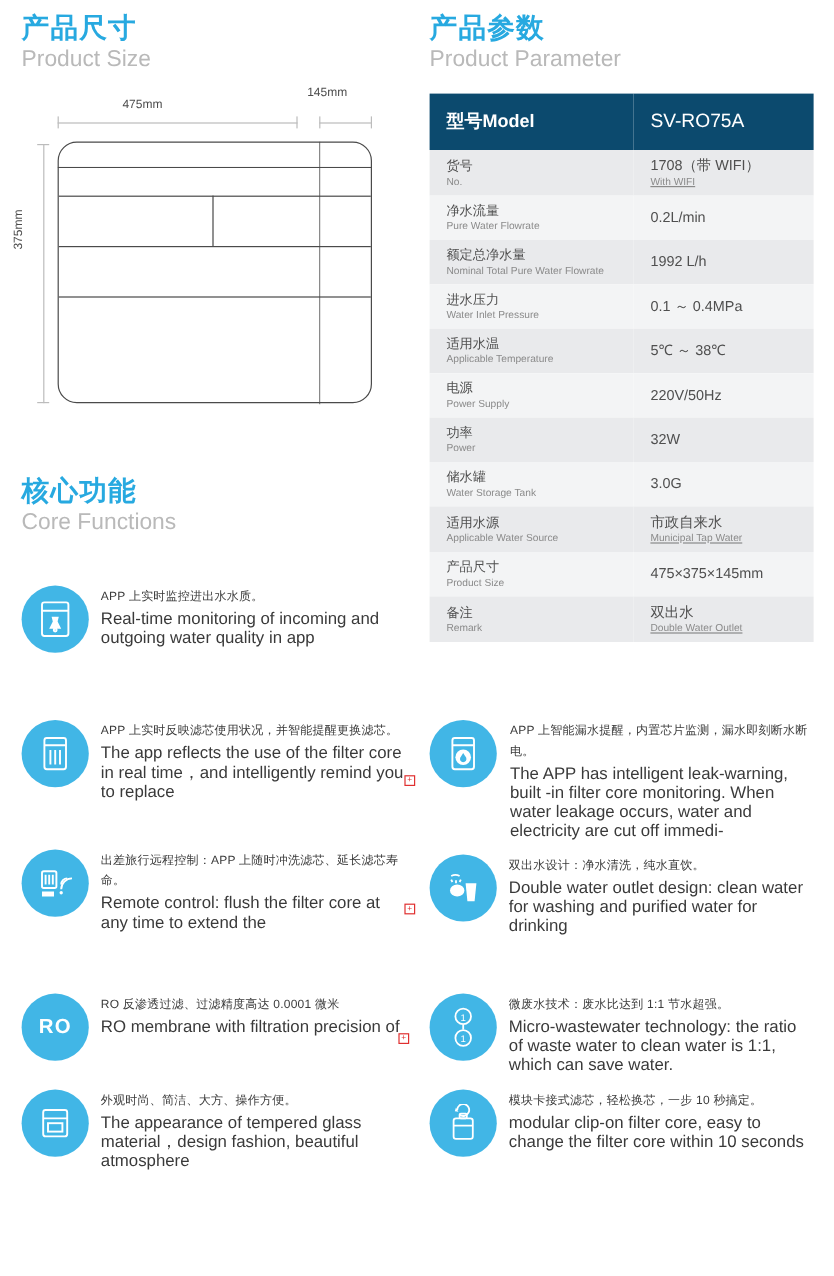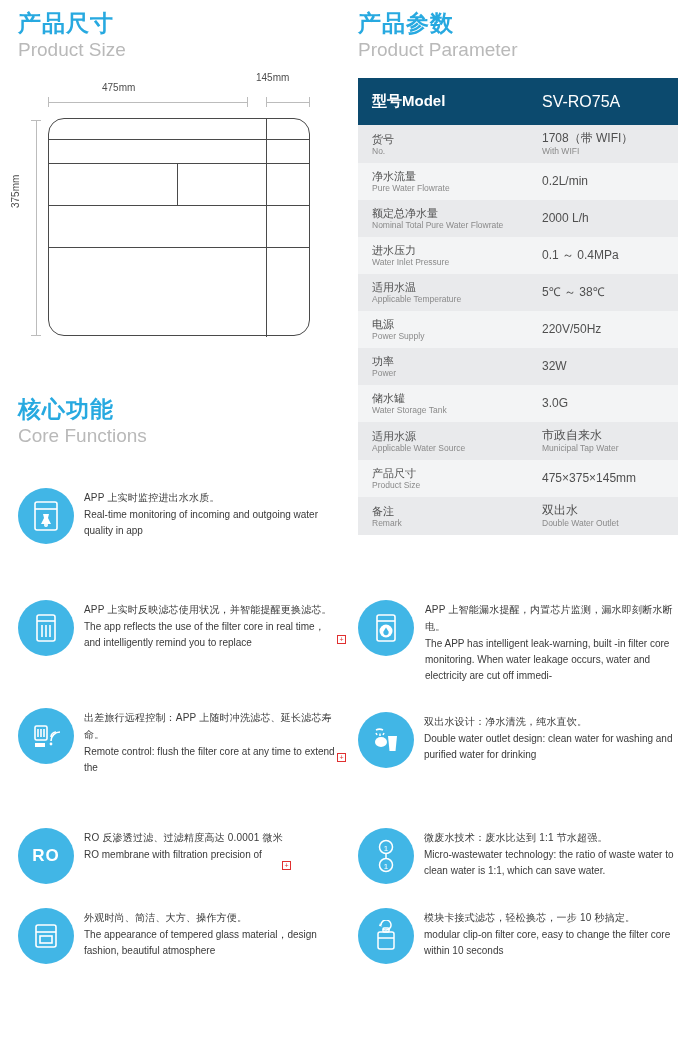--- a/index.html
+++ b/index.html
@@ -74,38 +74,38 @@
   .param-table td {
     padding: 6px 14px;
     vertical-align: middle;
     color: #5f5f5f;
   }
   .param-table tr.odd td { background: #e9eaec; }
   .param-table tr.even td { background: #f3f4f5; }
   .param-table .k-cn { font-size: 11px; color: #4f4f4f; line-height: 14px; }
   .param-table .k-en { font-size: 8.5px; color: #8a8a8a; line-height: 11px; }
   .param-table .v-main { font-size: 12px; color: #4f4f4f; line-height: 15px; }
-  .param-table .v-sub { font-size: 8.5px; color: #8a8a8a; line-height: 11px; }
+  .param-table .v-sub { font-size: 8.5px; color: #8a8a8a; line-height: 11px; text-decoration: underline; }
   .param-table td.col-v { width: 150px; }
 
   
   .feat { position: absolute; width: 320px; display: flex; gap: 10px; }
   .feat .badge {
     flex: 0 0 auto;
     width: 56px; height: 56px; border-radius: 50%;
     background: #41b6e6;
     display: flex; align-items: center; justify-content: center;
     color: #fff;
   }
   .feat .txt { padding-top: 1px; position: relative; }
   .feat .cn {
     font-size: 10px; color: #3a3a3a; line-height: 17px; letter-spacing: .2px;
   }
   .feat .en {
-    font-size: 10px; color: #3a3a3a; line-height: 16px; margin-top: 1px;
+    font-size: 14px; color: #3a3a3a; line-height: 16px; margin-top: 1px;
   }
   .redmark {
     position: absolute; width: 9px; height: 9px;
     border: 1px solid #e03030; color: #e03030;
     font-size: 7px; line-height: 7px; text-align: center;
   }
   .redmark::after { content: "+"; }
 </style>
 </head>
 <body>
@@ -180,21 +180,21 @@
           <div class="v-main">0.2L/min</div>
         </td>
       </tr>
 
       <tr class="odd">
         <td>
           <div class="k-cn">额定总净水量</div>
           <div class="k-en">Nominal Total Pure Water Flowrate</div>
         </td>
         <td class="col-v">
-          <div class="v-main">2000 L/h</div>
+          <div class="v-main">1992 L/h</div>
         </td>
       </tr>
 
       <tr class="even">
         <td>
           <div class="k-cn">进水压力</div>
           <div class="k-en">Water Inlet Pressure</div>
         </td>
         <td class="col-v">
           <div class="v-main">0.1 ～ 0.4MPa</div>

